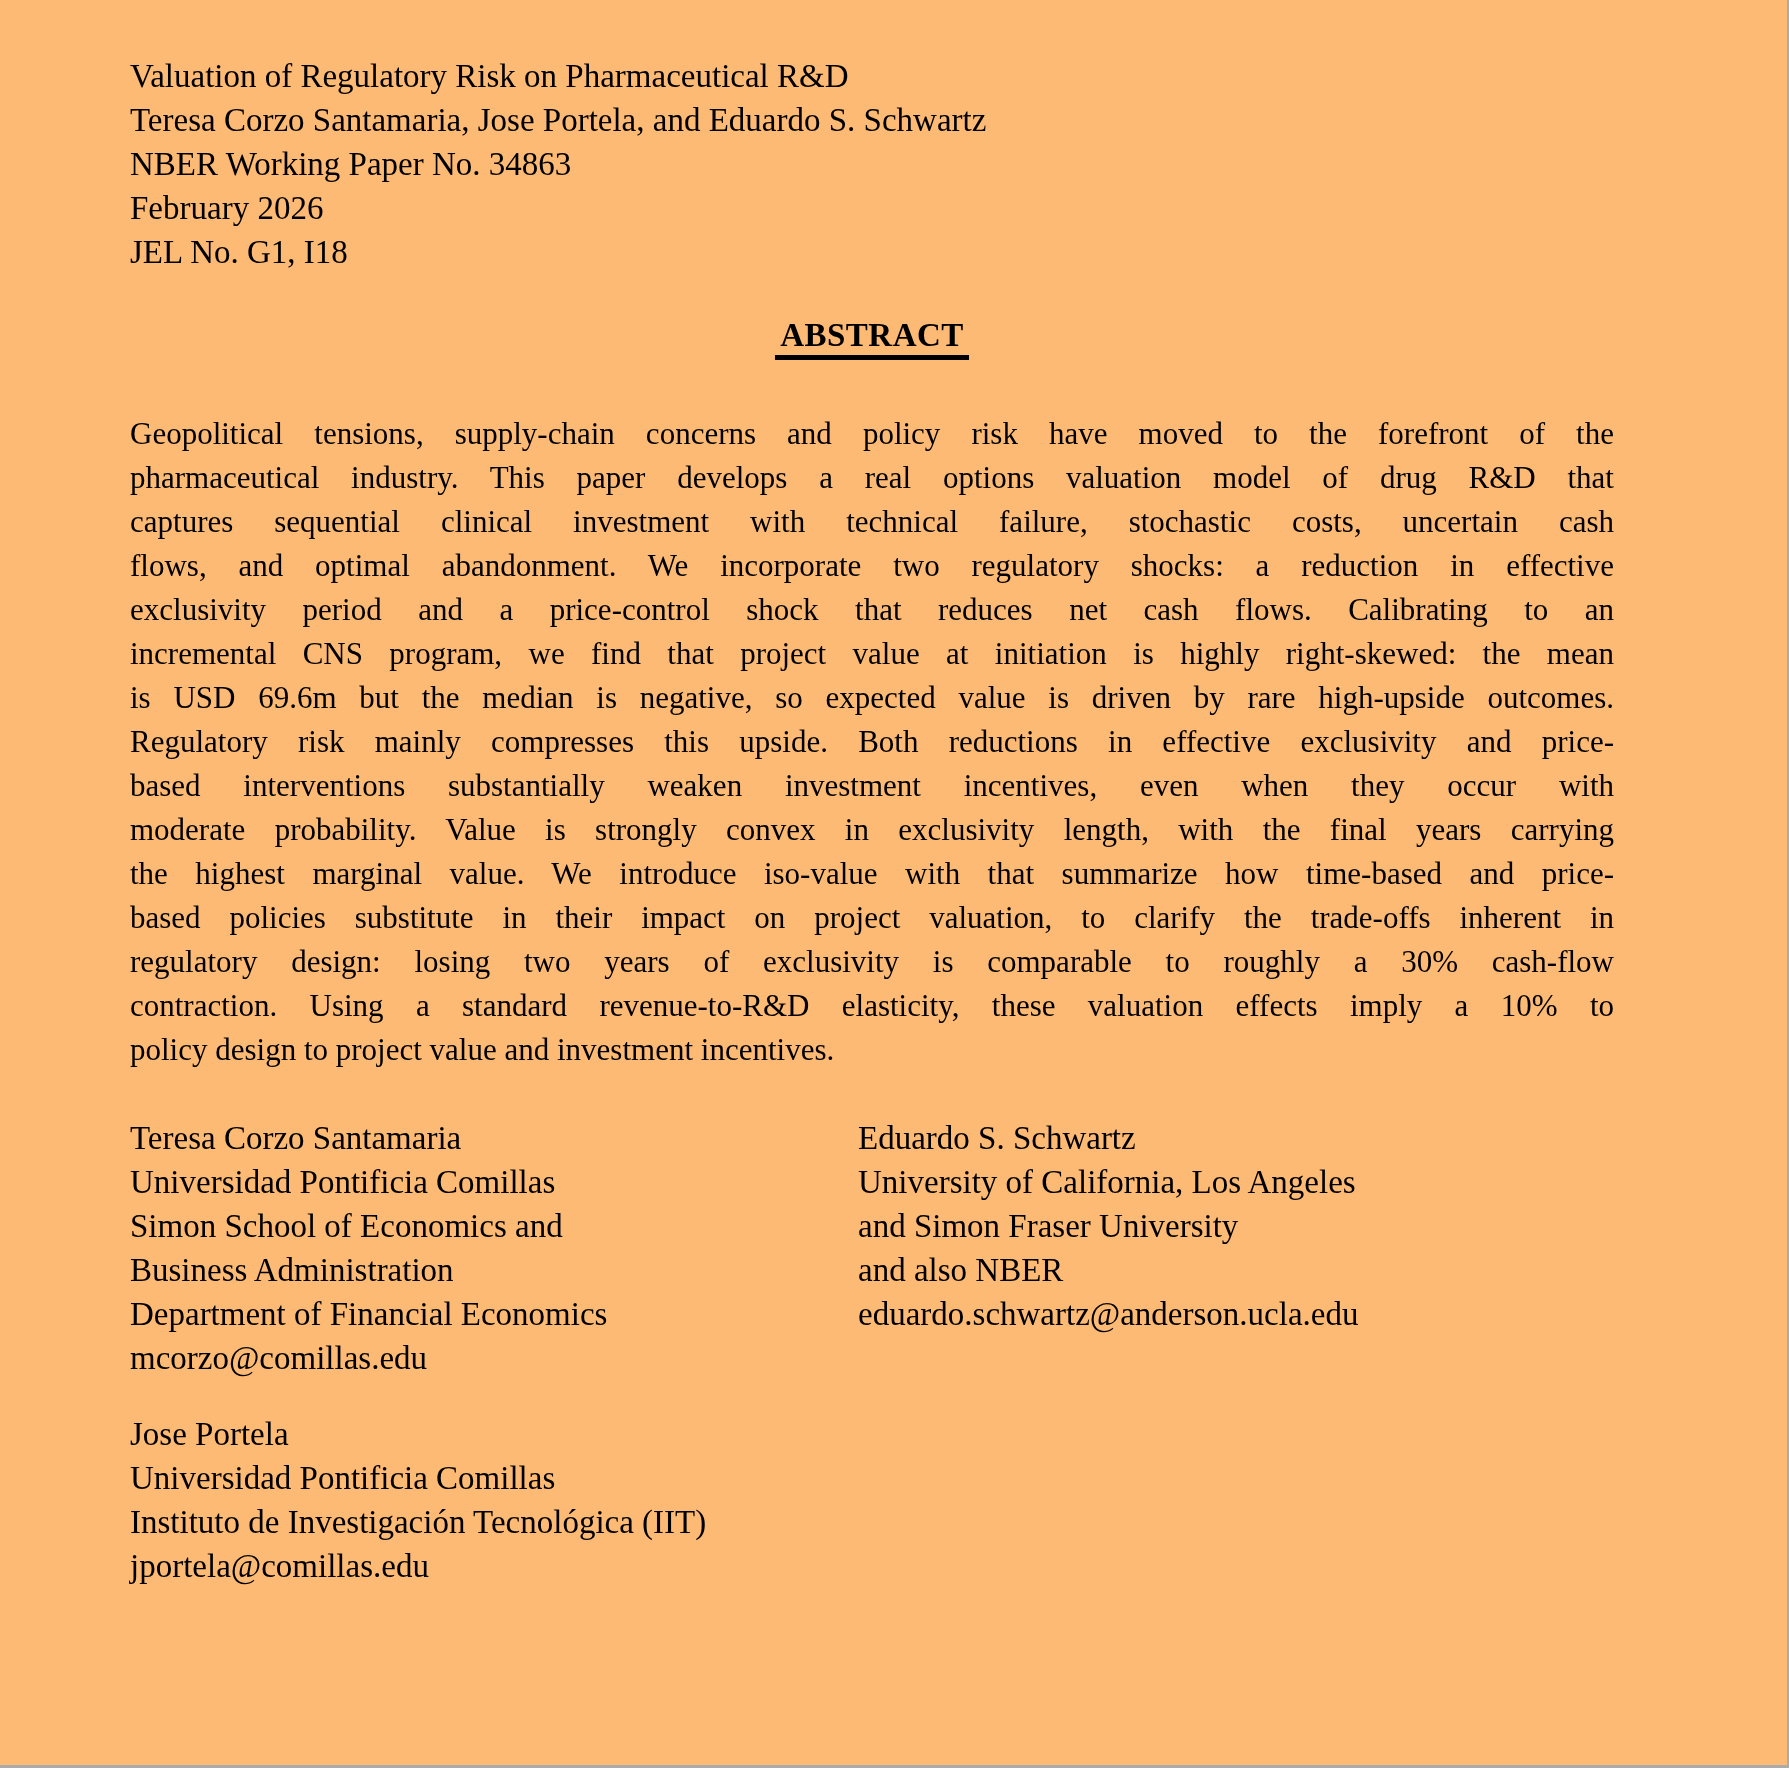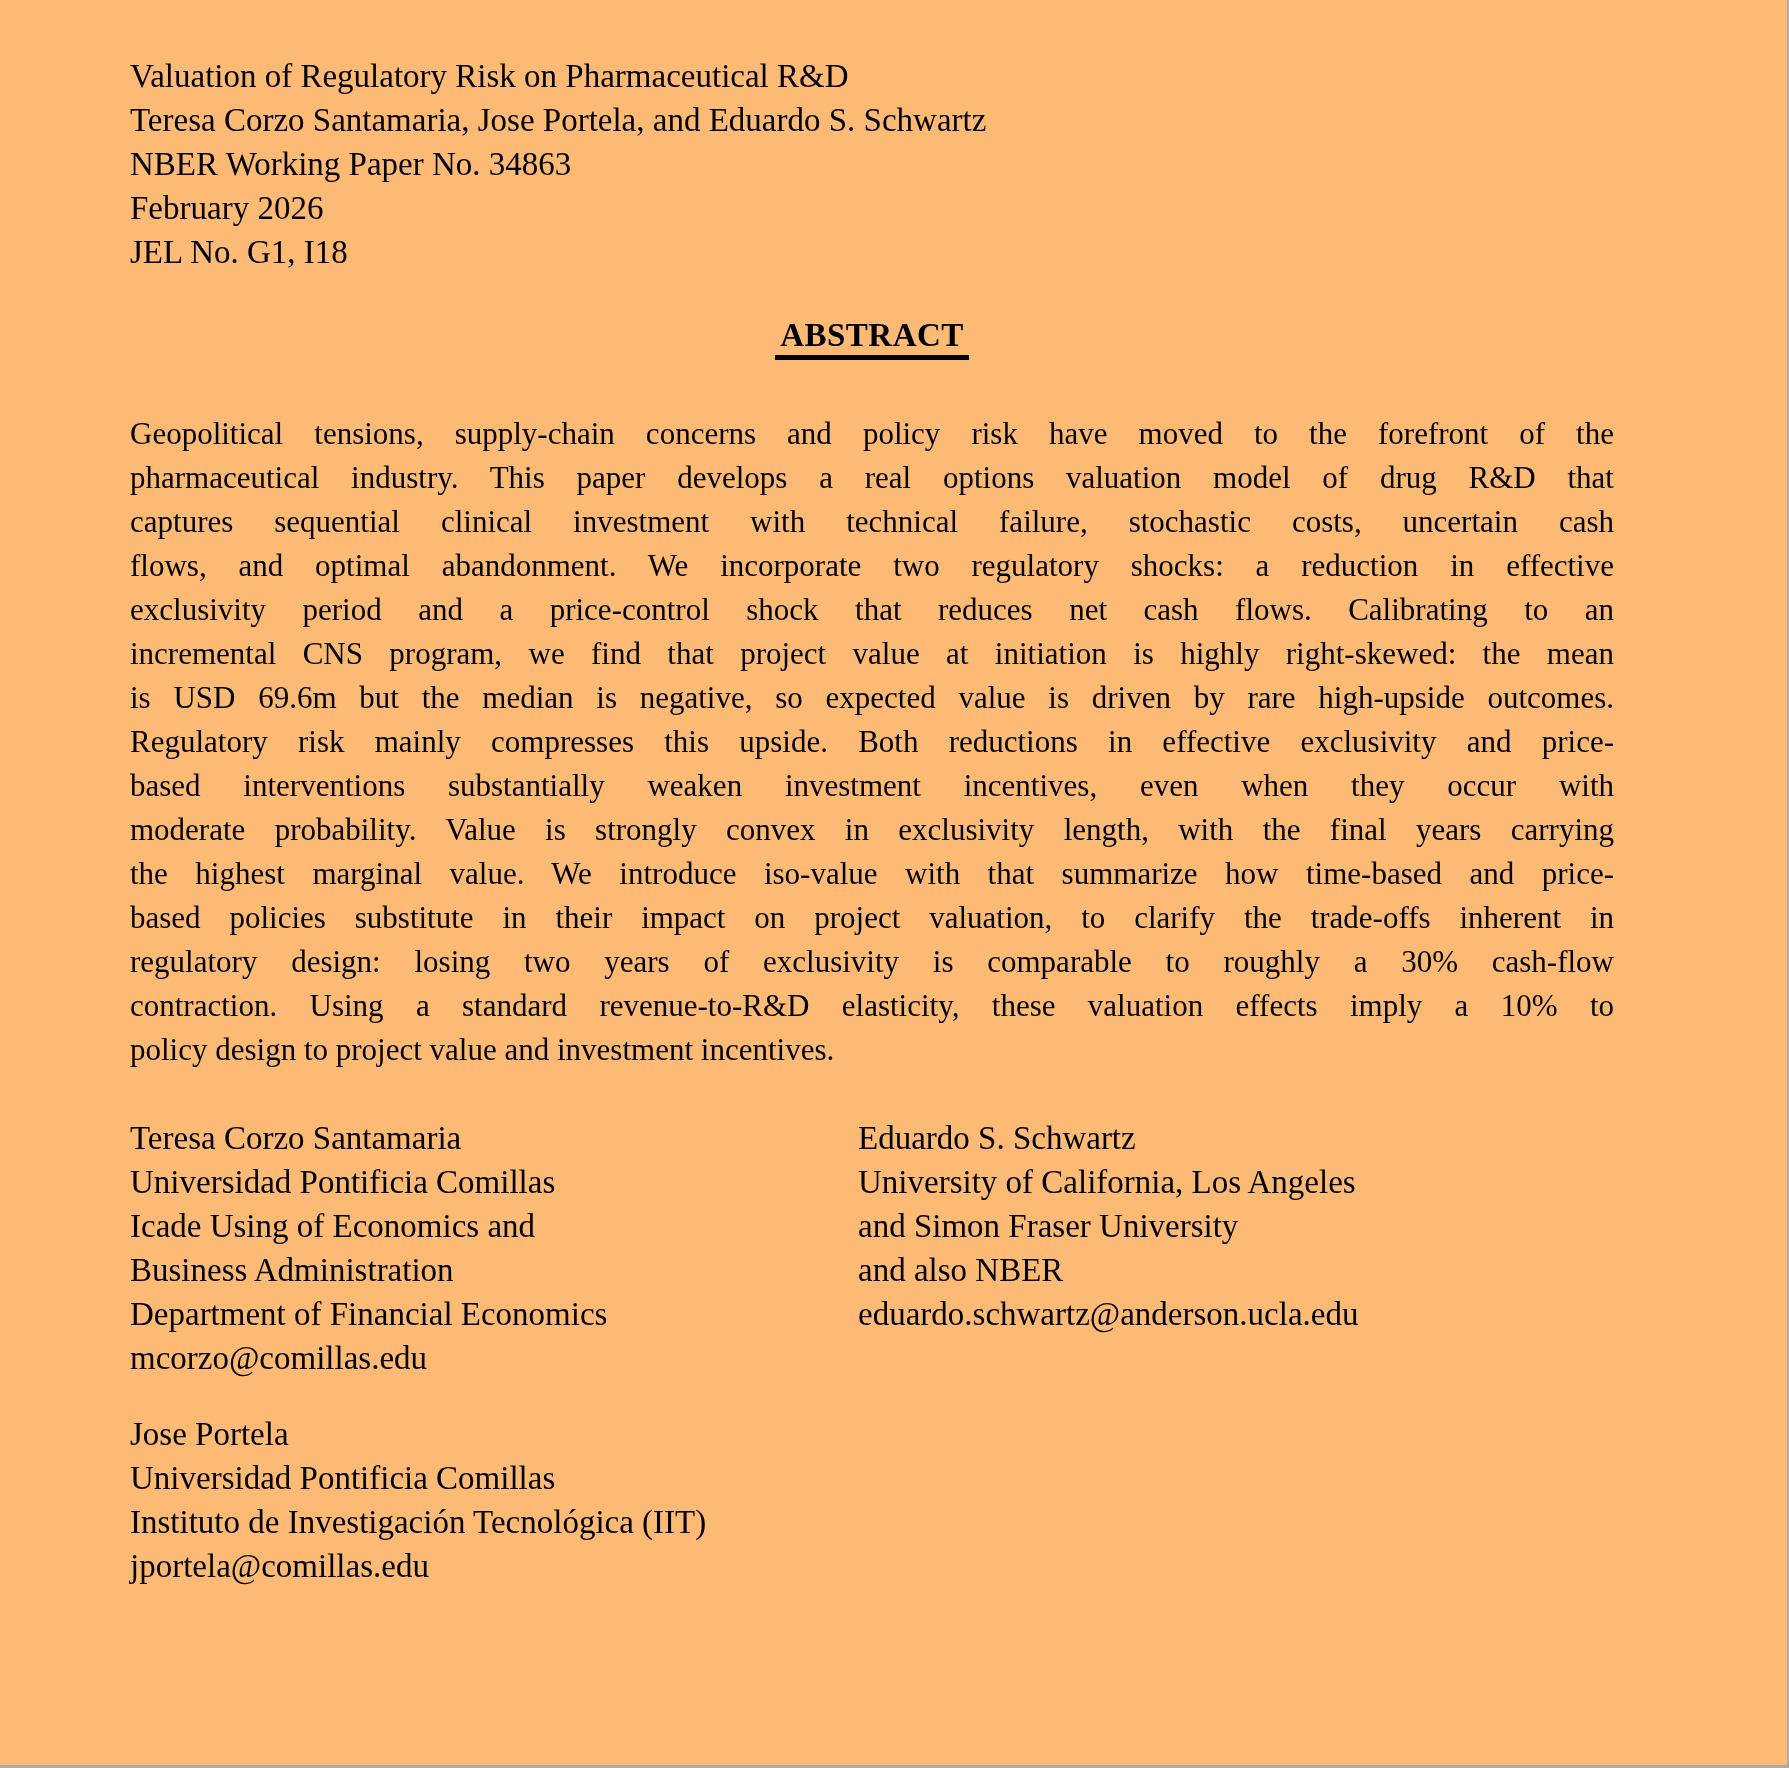--- a/index.html
+++ b/index.html
@@ -110,21 +110,21 @@
         <div class="abs-line">regulatory design: losing two years of exclusivity is comparable to roughly a 30% cash-flow</div>
         <div class="abs-line">contraction. Using a standard revenue-to-R&amp;D elasticity, these valuation effects imply a 10% to</div>
         <div class="abs-line">policy design to project value and investment incentives.</div>
       </div>
 
     <div class="authors-area">
       <div class="authors-row">
         <div class="col-left">
             <div class="affil-line">Teresa Corzo Santamaria</div>
             <div class="affil-line">Universidad Pontificia Comillas</div>
-            <div class="affil-line">Icade Using of Economics and</div>
+            <div class="affil-line">Simon School of Economics and</div>
             <div class="affil-line">Business Administration</div>
             <div class="affil-line">Department of Financial Economics</div>
             <div class="affil-line">mcorzo@comillas.edu</div>
           </div>
         <div class="col-right">
             <div class="affil-line">Eduardo S. Schwartz</div>
             <div class="affil-line">University of California, Los Angeles</div>
             <div class="affil-line">and Simon Fraser University</div>
             <div class="affil-line">and also NBER</div>
             <div class="affil-line">eduardo.schwartz@anderson.ucla.edu</div>

